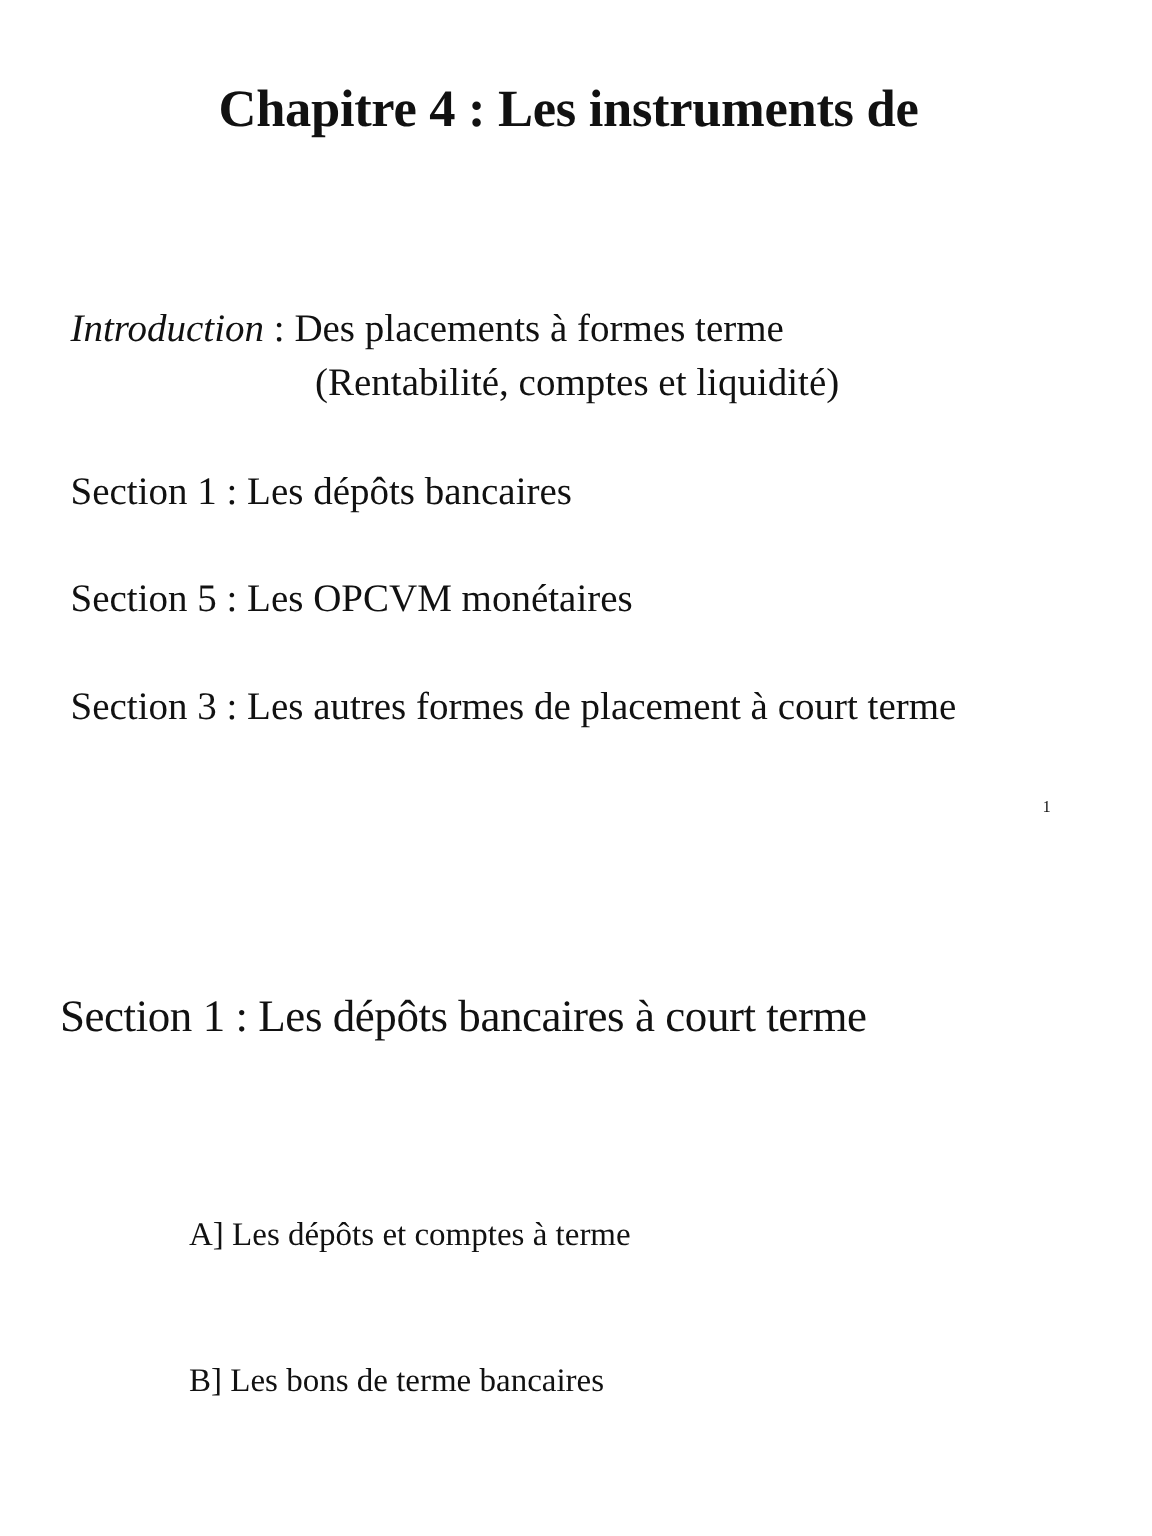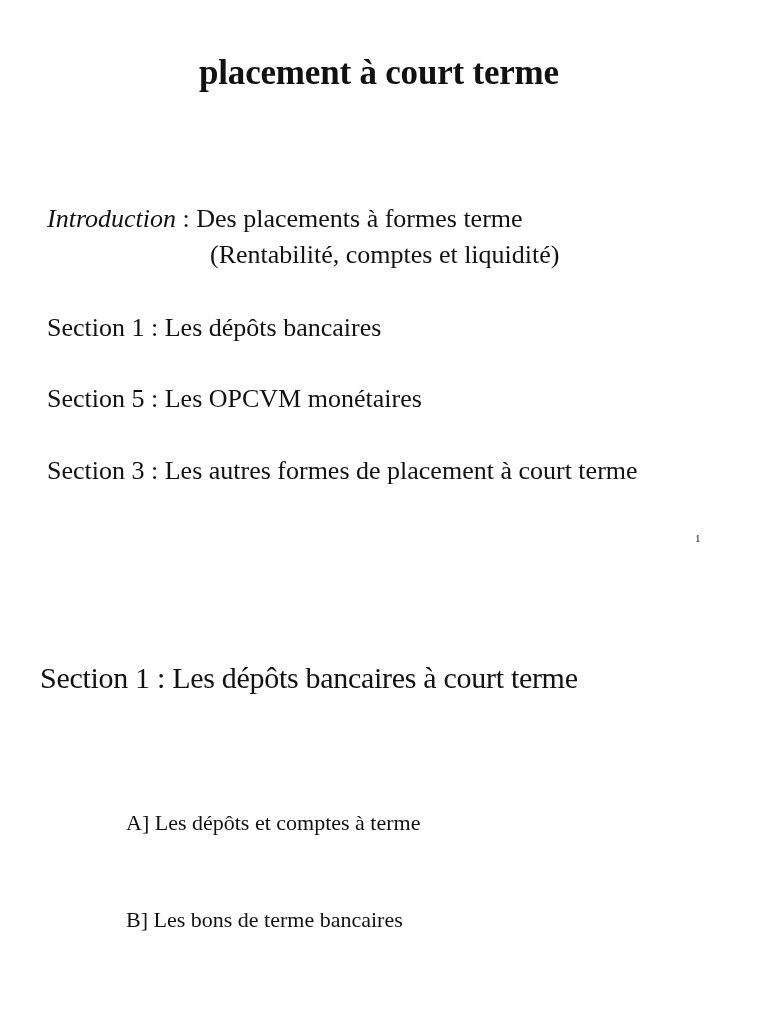--- a/index.html
+++ b/index.html
@@ -74,21 +74,21 @@
       font-size: 22px;
       line-height: 36px;
     }
     .sub-a { top: 805px; }
     .sub-b { top: 902px; }
   </style>
 </head>
 <body>
 
 <div class="abs title">
-  <span class="line">placement à court terme</span>
+  <span class="line">Chapitre 4 : Les instruments de</span>
 </div>
 
 <div class="abs intro-line">
   <span class="intro-label">Introduction</span><span style="white-space:pre;"> : </span><span>Des placements à formes terme</span>
 </div>
 <div class="abs intro-sub">(Rentabilité, comptes et liquidité)</div>
 
 <div class="abs section-line sec1">Section 1 : Les dépôts bancaires</div>
 <div class="abs section-line sec2">Section 5 : Les OPCVM monétaires</div>
 <div class="abs section-line sec3">Section 3 : Les autres formes de placement à court terme</div>

